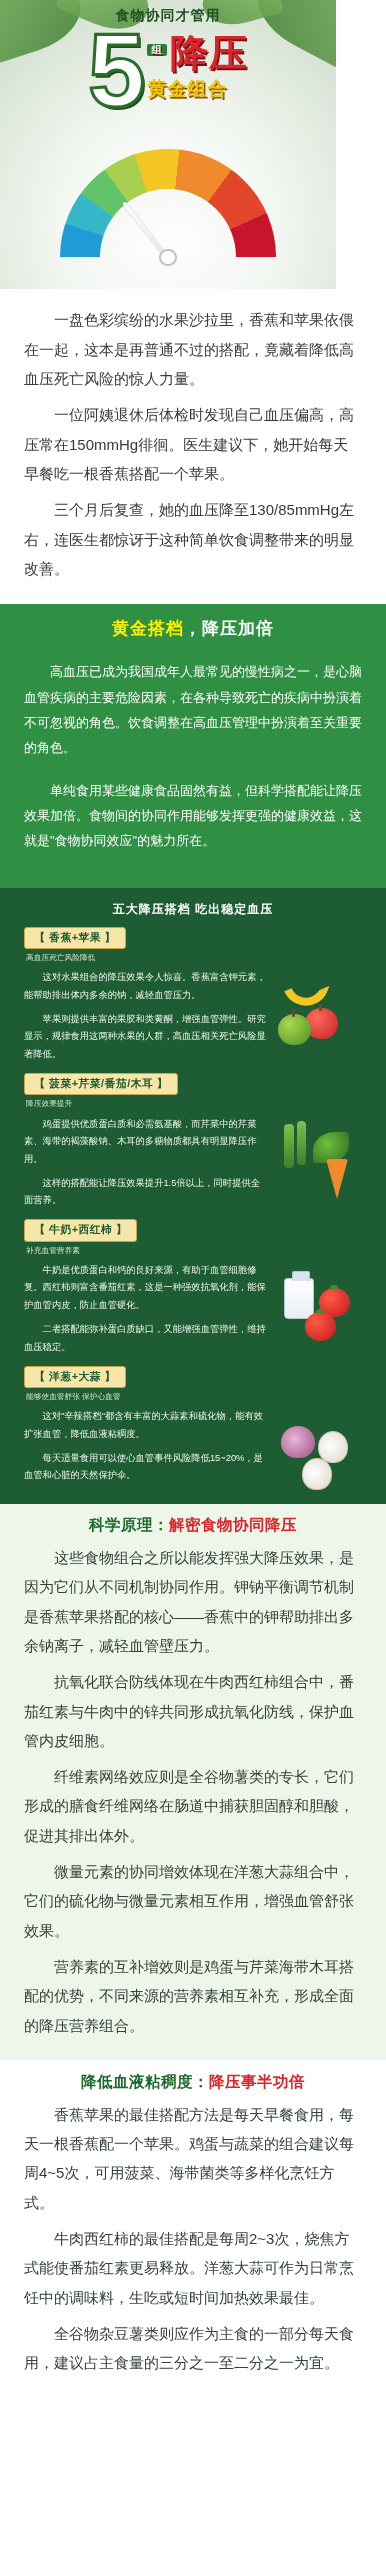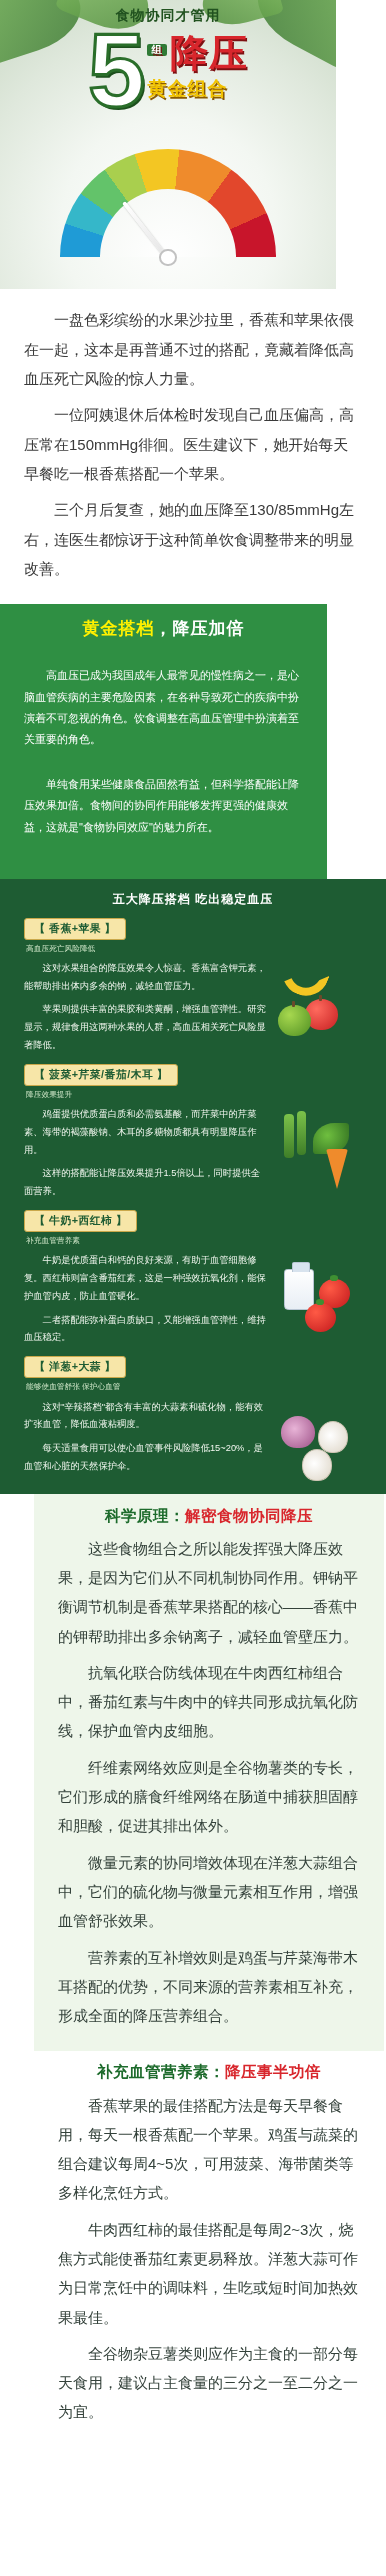--- a/index.html
+++ b/index.html
@@ -145,41 +145,41 @@
     line-height: 1.95;
     color: #3a3a3a;
     text-indent: 2em;
     margin: 7.2px 0;
   }
 
   .intro-block { padding: 9.3px 24px 13.4px; }
 
   
   .banner {
-    width: 327px;
+    width: 386px;
     background: #2f8f43;
     color: #fff;
     text-align: center;
     padding: 13.4px 0 12.4px;
   }
   .banner-title {
     font-size: 17px;
     font-weight: bold;
     letter-spacing: 1px;
     color: #fff000;
     display: inline-block;
   }
   .banner-title .sub { color: #ffffff; }
   .banner-body { padding: 2.1px 24px 5.2px; text-align: left; }
   .banner-body p {
-    font-size: 11px;
+    font-size: 13px;
     line-height: 1.95;
     color: #ffffff;
     text-indent: 2em;
-    margin: 23px 0;
+    margin: 17px 0;
   }
 
   
   .dark {
     width: 386px;
     background: #1e5c33;
     padding: 12.4px 0 15.5px;
   }
   .dark-title {
     text-align: center;
@@ -315,24 +315,23 @@
     border-radius: 31px 31px 3.1px 3.1px;
   }
   .mushroom-stem {
     width: 11.3px; height: 15.5px;
     background: #f0e2cd;
     border-radius: 2.1px 2.1px 4.1px 4.1px;
   }
 
   
   .lgsec {
-    width: 350px;
+    width: 386px;
     background: #eef6ea;
     padding: 11.3px 0 13.4px;
-    margin-left: 34px;
   }
   .lg-title {
     text-align: center;
     font-size: 15.5px;
     font-weight: bold;
     color: #1d6b2c;
     letter-spacing: 0.5px;
     margin-bottom: 2.1px;
   }
   .lg-title .accent { color: #d8262c; }
@@ -458,21 +457,21 @@
       <p class="para">这些食物组合之所以能发挥强大降压效果，是因为它们从不同机制协同作用。钾钠平衡调节机制是香蕉苹果搭配的核心——香蕉中的钾帮助排出多余钠离子，减轻血管壁压力。</p>
       <p class="para">抗氧化联合防线体现在牛肉西红柿组合中，番茄红素与牛肉中的锌共同形成抗氧化防线，保护血管内皮细胞。</p>
       <p class="para">纤维素网络效应则是全谷物薯类的专长，它们形成的膳食纤维网络在肠道中捕获胆固醇和胆酸，促进其排出体外。</p>
       <p class="para">微量元素的协同增效体现在洋葱大蒜组合中，它们的硫化物与微量元素相互作用，增强血管舒张效果。</p>
       <p class="para">营养素的互补增效则是鸡蛋与芹菜海带木耳搭配的优势，不同来源的营养素相互补充，形成全面的降压营养组合。</p>
     </div>
   </div>
 
   <div class="lgsec lgsec2">
     <div class="lg-title">
-      <span>补充血管营养素：</span><span class="accent">降压事半功倍</span>
+      <span>降低血液粘稠度：</span><span class="accent">降压事半功倍</span>
     </div>
     <div class="section">
       <p class="para">香蕉苹果的最佳搭配方法是每天早餐食用，每天一根香蕉配一个苹果。鸡蛋与蔬菜的组合建议每周4~5次，可用菠菜、海带菌类等多样化烹饪方式。</p>
       <p class="para">牛肉西红柿的最佳搭配是每周2~3次，烧焦方式能使番茄红素更易释放。洋葱大蒜可作为日常烹饪中的调味料，生吃或短时间加热效果最佳。</p>
       <p class="para">全谷物杂豆薯类则应作为主食的一部分每天食用，建议占主食量的三分之一至二分之一为宜。</p>
     </div>
   </div>
 
 </div>
 

